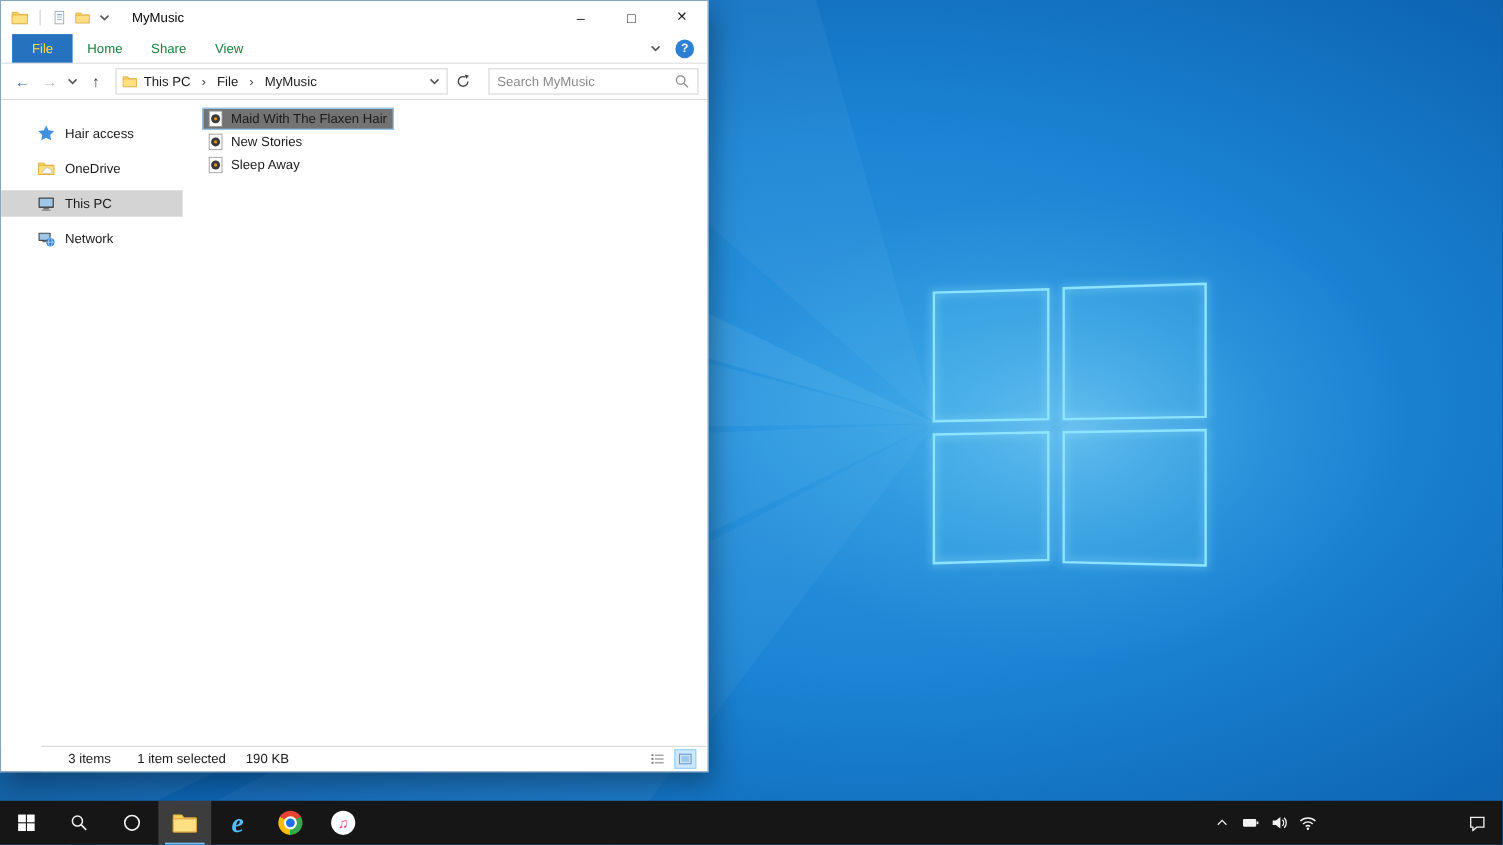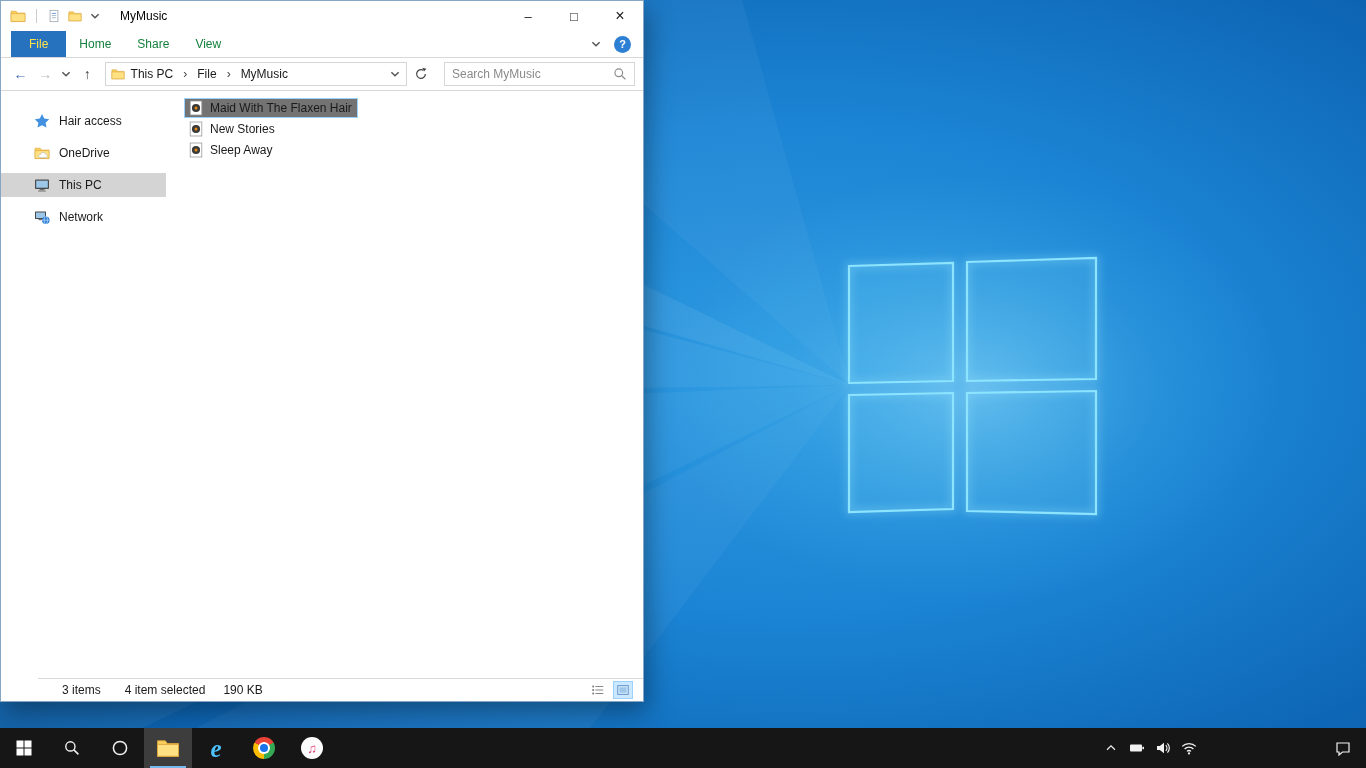--- a/index.html
+++ b/index.html
@@ -383,21 +383,21 @@
                 <use href="#sym-media"></use>
               </svg>
             </span>
           <span>Sleep Away</span>
         </div>
       </div>
     </div>
 
     <div class="statusbar">
       <span class="st-count">3 items</span>
-      <span class="st-sel">4 item selected</span>
+      <span class="st-sel">1 item selected</span>
       <span class="st-size">190 KB</span>
       <div class="status-right">
         <button class="view-btn">
             <svg class="icon14">
               <use href="#sym-viewlist"></use>
             </svg>
           </button>
         <button class="view-btn active">
             <svg class="icon14">
               <use href="#sym-viewthumb"></use>

